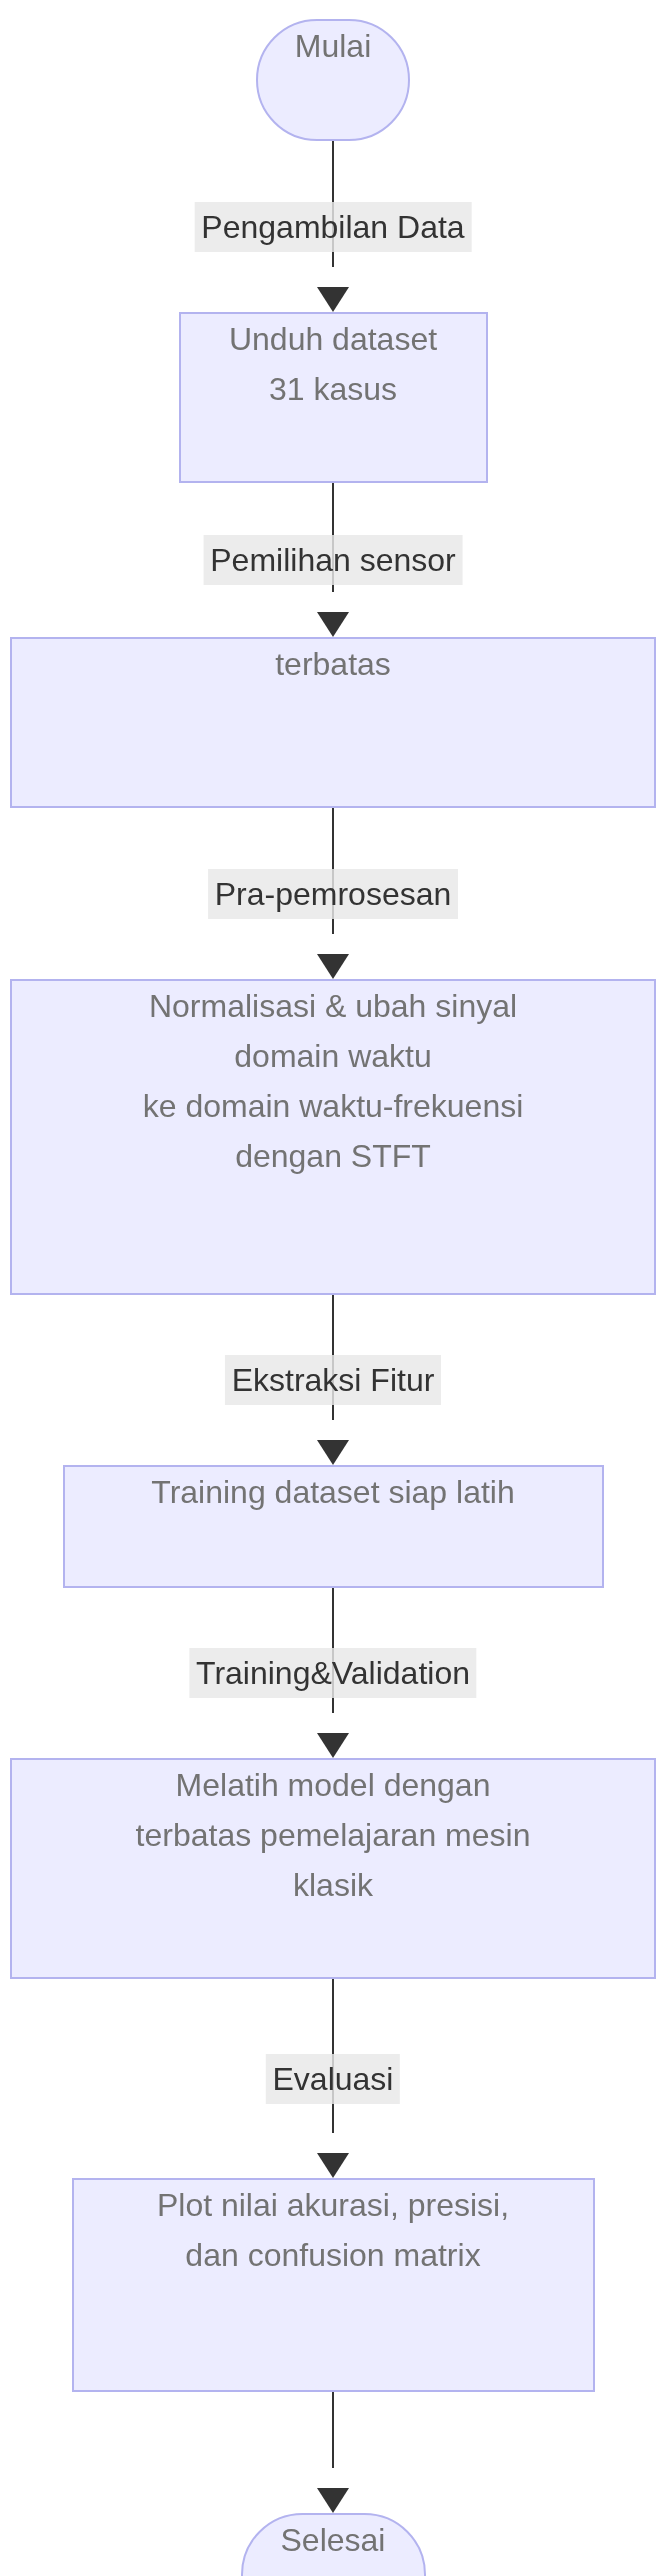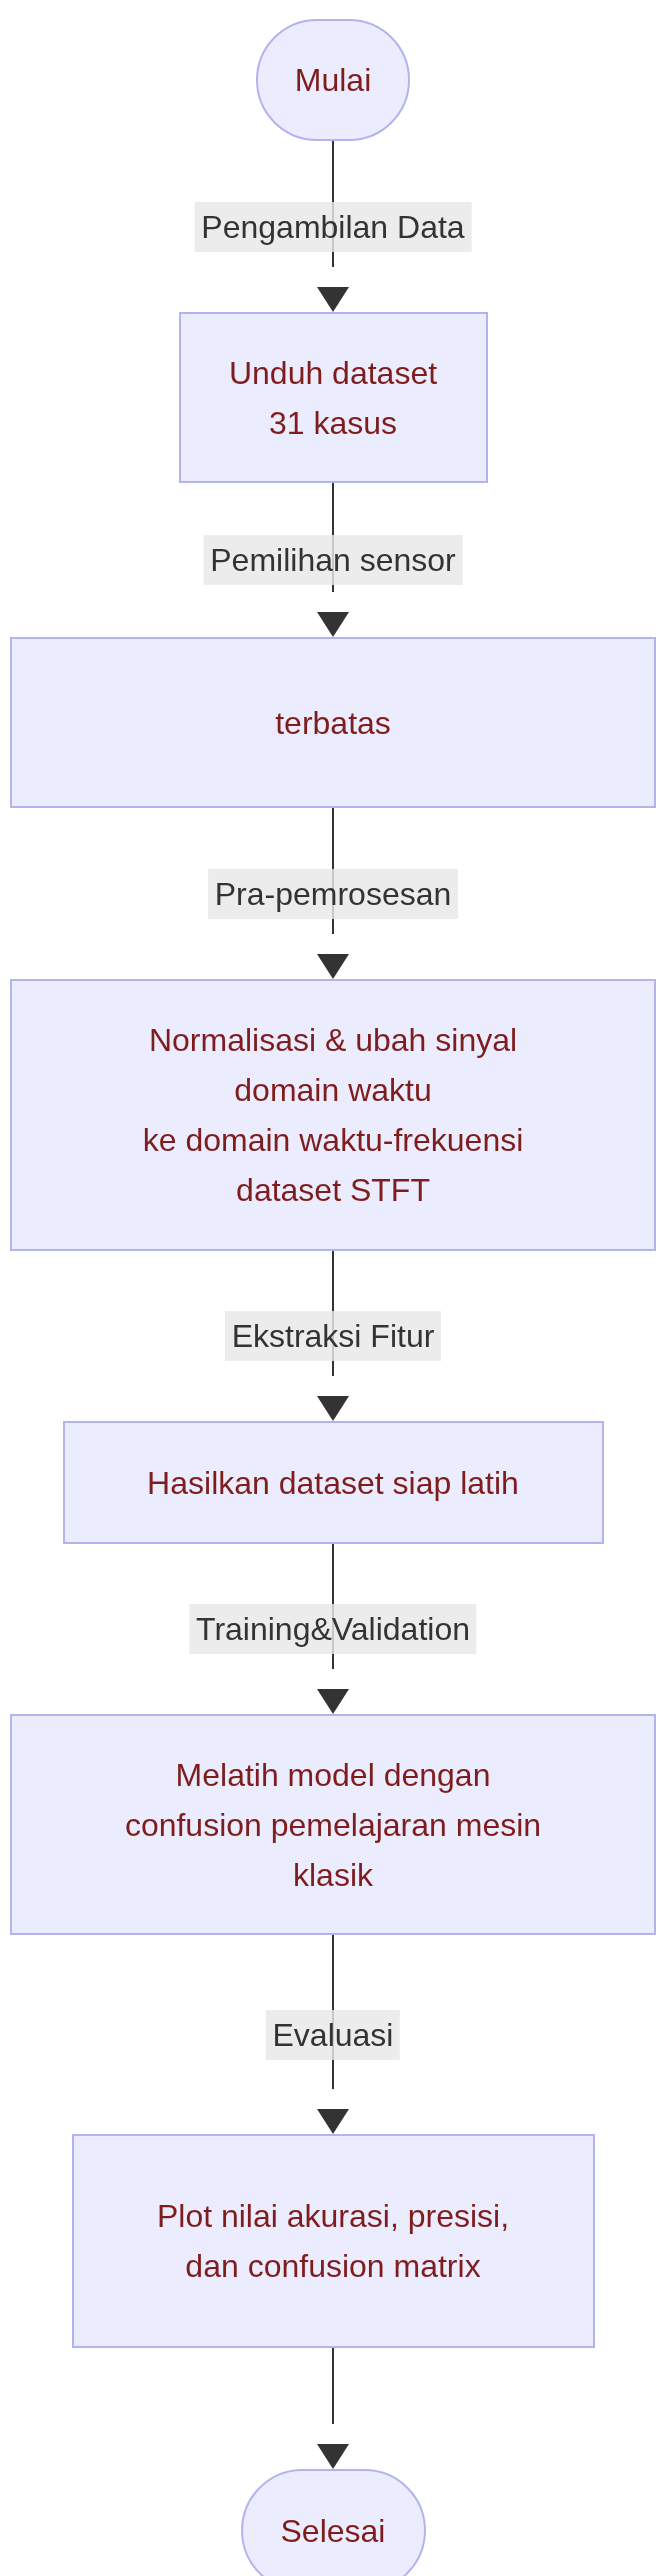--- a/index.html
+++ b/index.html
@@ -19,28 +19,27 @@
     flex-direction: column;
     align-items: center;
     padding-top: 19px;
     box-sizing: border-box;
   }
   
   .node {
     box-sizing: border-box;
     display: flex;
     flex-direction: column;
-    justify-content: center;
     align-items: center;
     background: #ECECFF;
     border: 2.7px solid #B3B3EF;
     font-size: 32px;
     line-height: 50px;
     text-align: center;
-    color: #7f1d1d;
+    color: #737373;
     flex-shrink: 0;
   }
   .stadium {
     border-radius: 62px;
   }
   .tl {
     display: block;
     white-space: nowrap;
   }
   
@@ -115,50 +114,50 @@
   </div>
 
   <div class="connector" style="height:171px">
     <div class="edge-line"></div>
     <div class="arrowhead"></div>
     <div class="edge-label">
       <span>Pra-pemrosesan</span>
     </div>
   </div>
 
-  <div class="node rect" style="width:646px;height:272px">
+  <div class="node rect" style="width:646px;height:316px">
     <span class="tl">Normalisasi &amp; ubah sinyal</span>
     <span class="tl">domain waktu</span>
     <span class="tl">ke domain waktu-frekuensi</span>
-    <span class="tl">dataset STFT</span>
+    <span class="tl">dengan STFT</span>
   </div>
 
   <div class="connector" style="height:170px">
     <div class="edge-line"></div>
     <div class="arrowhead"></div>
     <div class="edge-label">
       <span>Ekstraksi Fitur</span>
     </div>
   </div>
 
   <div class="node rect" style="width:541px;height:123px">
-    <span class="tl">Hasilkan dataset siap latih</span>
+    <span class="tl">Training dataset siap latih</span>
   </div>
 
   <div class="connector" style="height:170px">
     <div class="edge-line"></div>
     <div class="arrowhead"></div>
     <div class="edge-label">
       <span>Training&amp;Validation</span>
     </div>
   </div>
 
   <div class="node rect" style="width:646px;height:221px">
     <span class="tl">Melatih model dengan</span>
-    <span class="tl">confusion pemelajaran mesin</span>
+    <span class="tl">terbatas pemelajaran mesin</span>
     <span class="tl">klasik</span>
   </div>
 
   <div class="connector" style="height:199px">
     <div class="edge-line"></div>
     <div class="arrowhead"></div>
     <div class="edge-label">
       <span>Evaluasi</span>
     </div>
   </div>

